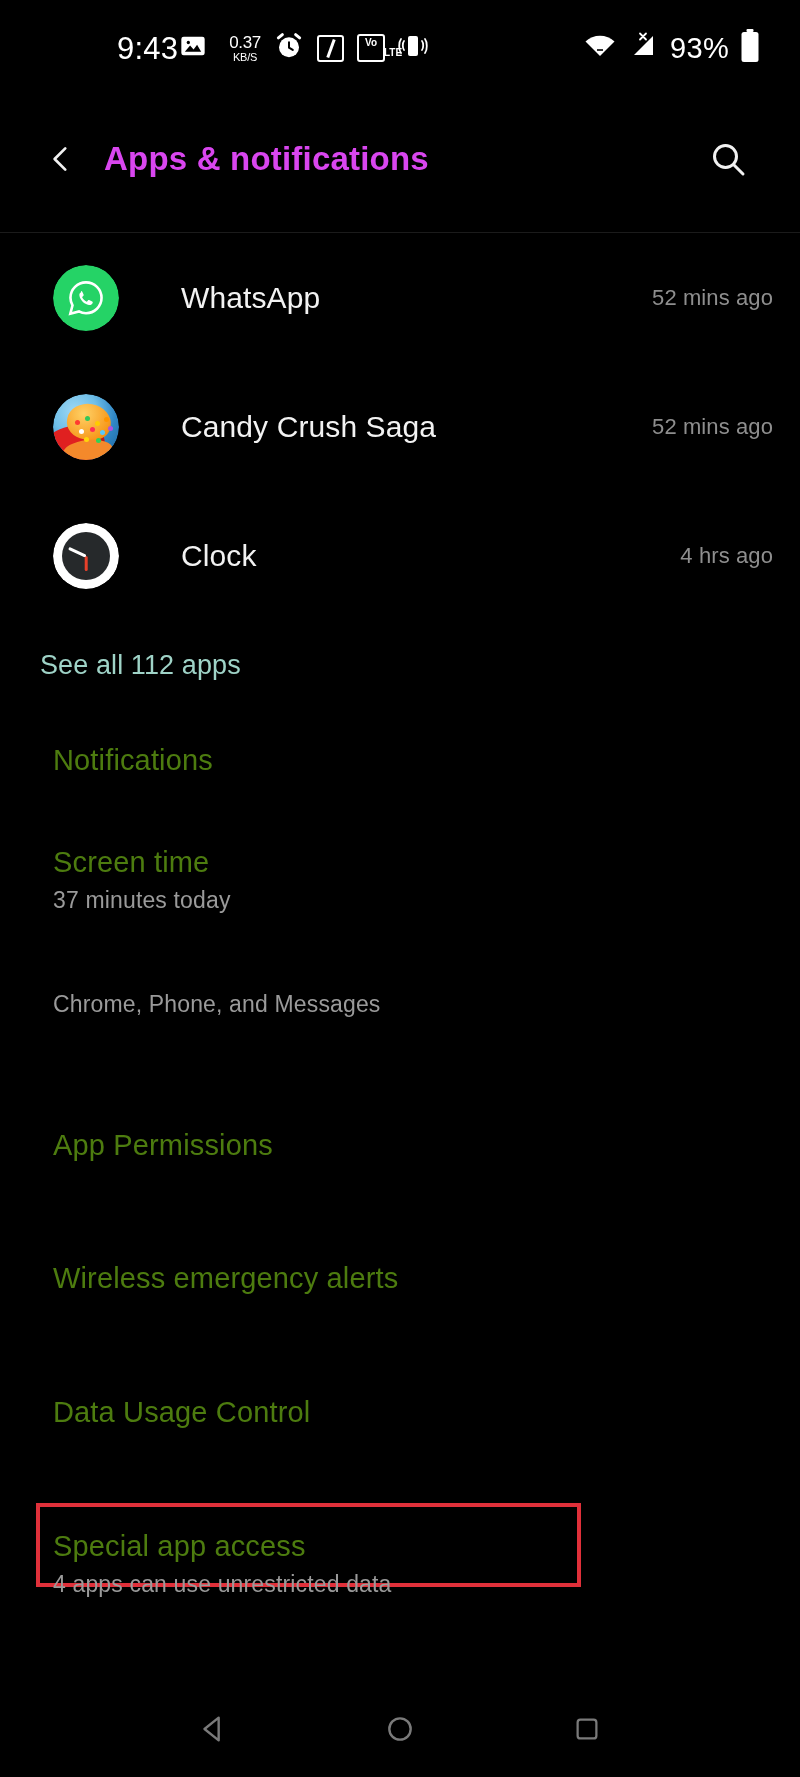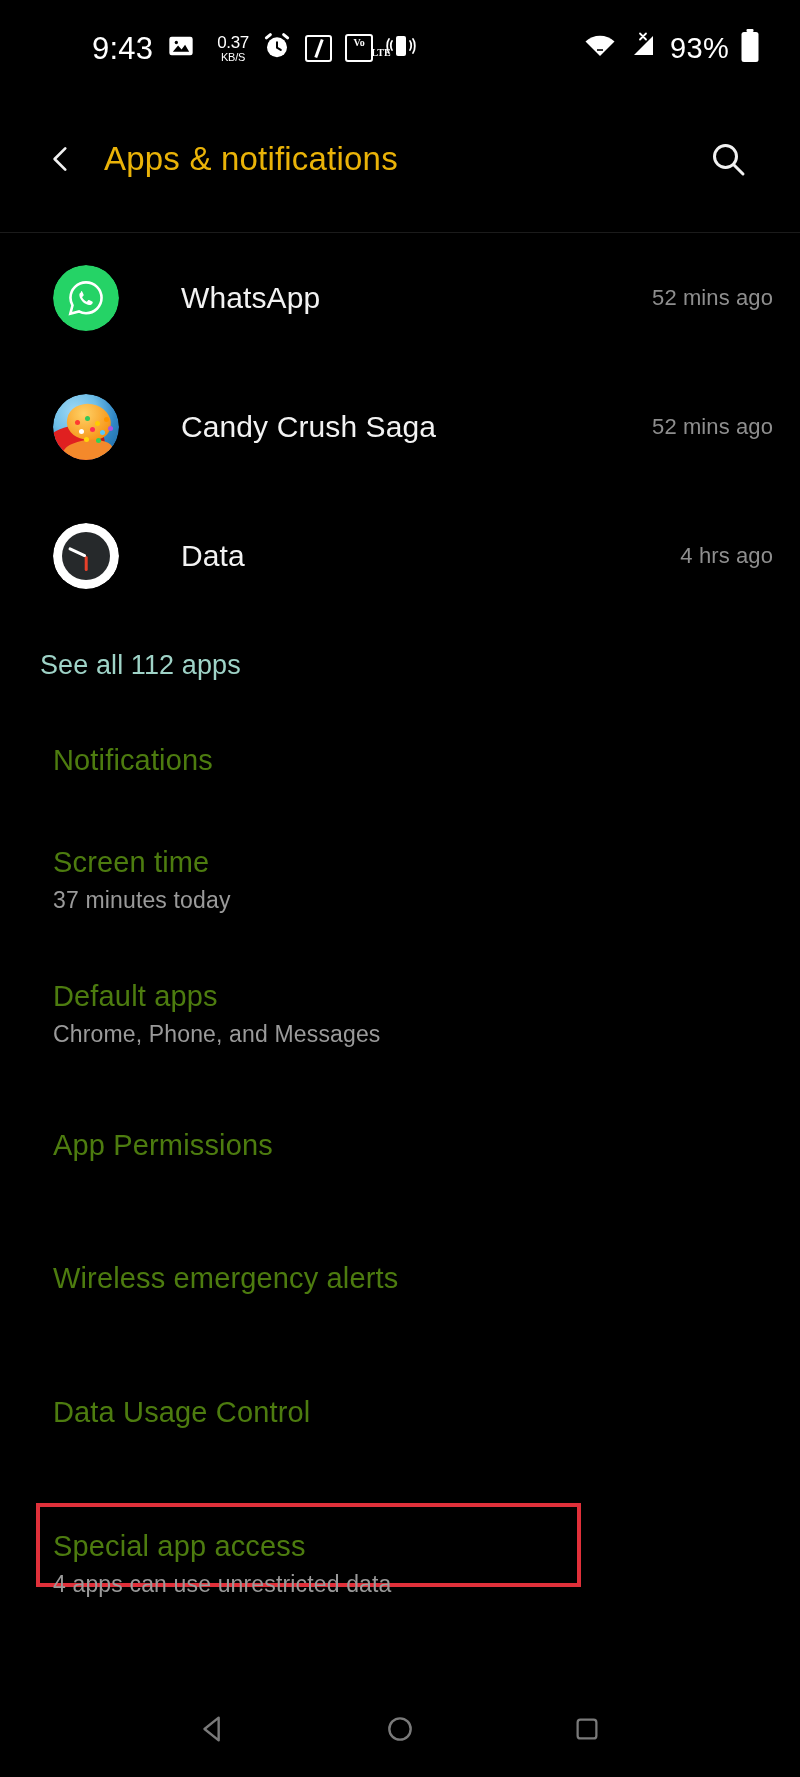--- a/index.html
+++ b/index.html
@@ -28,22 +28,22 @@
     width: 800px;
     height: 96px;
     display: flex;
     align-items: center;
     padding: 0 40px 0 0;
     box-sizing: border-box;
   }
   .sb-left {
     display: flex;
     align-items: center;
-    gap: 14px;
-    margin-left: 92px;
+    gap: 1px;
+    margin-left: 117px;
   }
   .sb-clock {
     font-size: 31px;
     font-weight: 400;
     letter-spacing: 0.2px;
     color: #ffffff;
     line-height: 1;
   }
   .sb-mid {
     display: flex;
@@ -80,21 +80,20 @@
   .volte-box {
     width: 28px; height: 28px;
     border: 2.5px solid #ffffff;
     border-radius: 3px;
     display: flex;
     flex-direction: column;
     align-items: center;
     justify-content: center;
     line-height: 1;
     box-sizing: border-box;
-    font-family: Liberation Serif, serif;
   }
   .volte-box .v1 { font-size: 10px; font-weight: bold; }
   .volte-box .v2 { font-size: 10px; font-weight: bold; margin-left: 44px; }
 
   .nfc-box {
     width: 27px; height: 27px;
     border: 2.5px solid #ffffff;
     border-radius: 3px;
     position: relative;
     box-sizing: border-box;
@@ -121,22 +120,22 @@
   }
   .back-btn {
     margin-left: 38px;
     width: 46px; height: 46px;
     display: flex; align-items: center; justify-content: center;
     cursor: pointer;
   }
   .appbar-title {
     margin-left: 20px;
     font-size: 33px;
-    font-weight: 400;
-    color: #eab308;
+    font-weight: 700;
+    color: #d946ef;
     letter-spacing: 0.2px;
   }
   .search-btn {
     margin-left: auto;
     margin-right: 48px;
     width: 48px; height: 48px;
     display: flex; align-items: center; justify-content: center;
     cursor: pointer;
   }
   .divider {
@@ -450,39 +449,38 @@
     
     <div class="app-row">
       <div class="app-icon">
         <div class="clock-ic">
           <div class="clock-face">
             <div class="clock-hand-h"></div>
             <div class="clock-hand-m"></div>
           </div>
         </div>
       </div>
-      <div class="app-name">Data</div>
+      <div class="app-name">Clock</div>
       <div class="app-time">4 hrs ago</div>
     </div>
 
     
     <div class="see-all">See all 112 apps</div>
 
     
     <div class="setting s-notifications">
       <div class="setting-title">Notifications</div>
     </div>
 
     <div class="setting s-screentime">
       <div class="setting-title">Screen time</div>
       <div class="setting-sub">37 minutes today</div>
     </div>
 
     <div class="setting s-defaultapps">
-      <div class="setting-title">Default apps</div>
       <div class="setting-sub">Chrome, Phone, and Messages</div>
     </div>
 
     <div class="setting s-apppermissions">
       <div class="setting-title">App Permissions</div>
     </div>
 
     <div class="setting s-wireless">
       <div class="setting-title">Wireless emergency alerts</div>
     </div>

